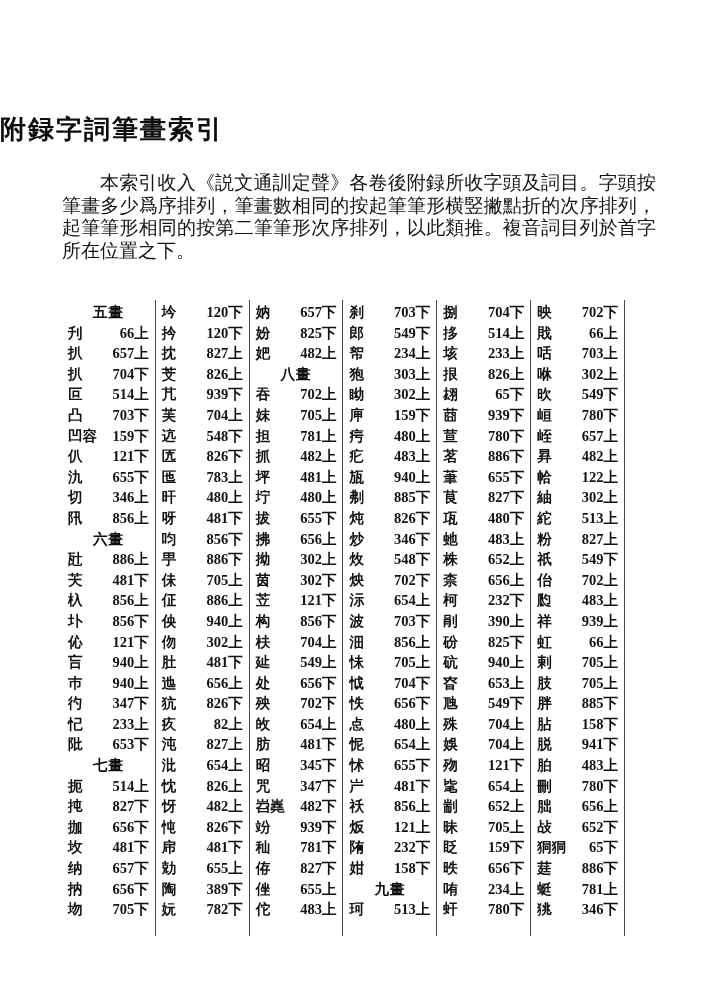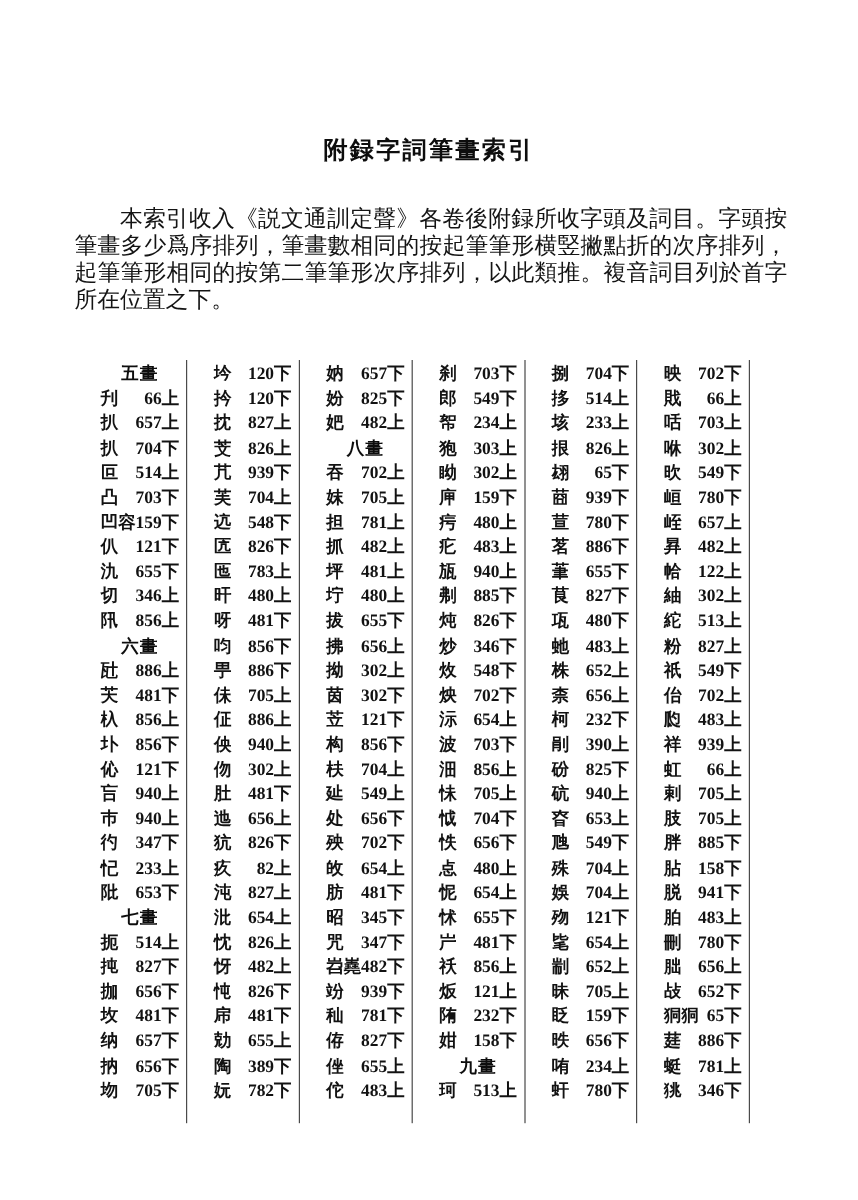--- a/index.html
+++ b/index.html
@@ -7,41 +7,40 @@
     position:relative;
     width:715px;height:1000px;
     margin:0 auto;
     background:#ffffff;
     color:#111;
     font-family:"Liberation Serif","DejaVu Serif",serif;
     overflow:hidden;
   }
   .doc-title{
     position:absolute;top:112px;left:0;right:0;
-    text-align:center;
-    font-size:20px;font-weight:bold;
+    font-size:26px;font-weight:bold;
     letter-spacing:2px;
     color:#0d0d0d;
   }
   .intro{
     position:absolute;top:172px;left:62px;width:594px;
     font-size:19px;line-height:22.5px;
     text-align:justify;
     text-indent:2em;
     color:#141414;
   }
   .index-table{
     position:absolute;top:300px;left:62px;width:563px;height:636px;
     display:flex;flex-direction:row;align-items:stretch;
   }
   .idx-col{
     flex:1 1 0;
     border-right:1px solid #4a4a4a;
     padding:2px 6px 0 6px;
-    display:flex;flex-direction:column;margin-left:16px;
+    display:flex;flex-direction:column;
   }
   .idx-row{
     height:20.6px;line-height:20.6px;
     display:flex;justify-content:space-between;
     font-size:14.5px;
     white-space:nowrap;
     color:#121212;
   }
   .idx-row .ch{font-weight:bold;letter-spacing:0px;}
   .idx-row .pg{font-weight:bold;font-family:"Liberation Serif","DejaVu Serif",serif;}

